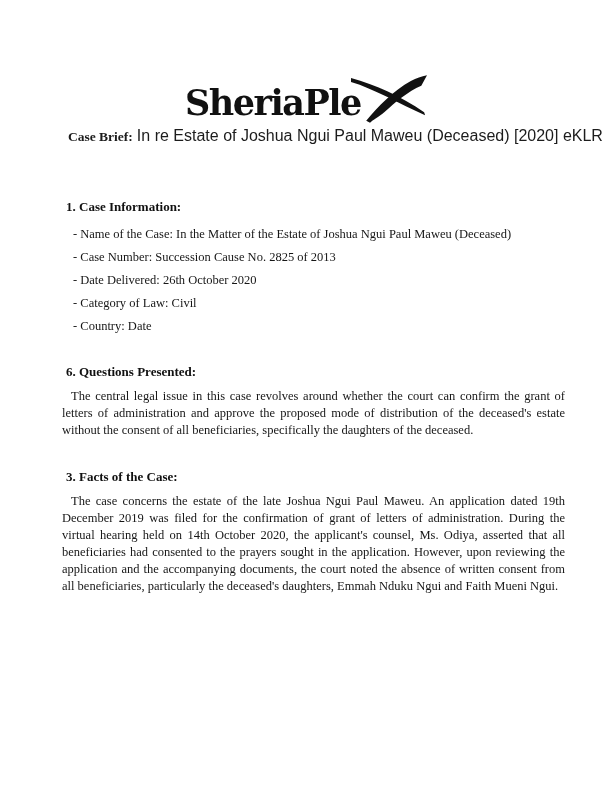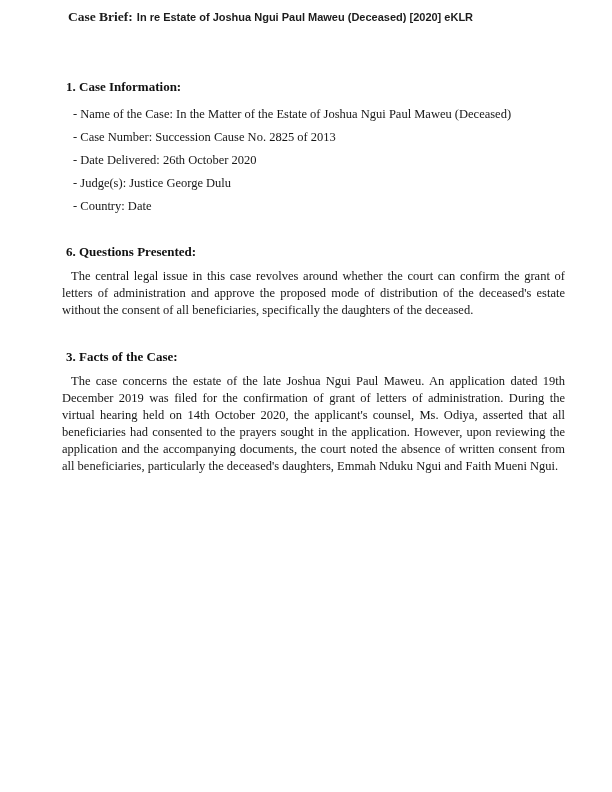--- a/index.html
+++ b/index.html
@@ -46,22 +46,22 @@
     white-space: nowrap;
   }
   .cb-label {
     font-family: "Liberation Serif", serif;
     font-size: 13.5px;
     color: #1c1c1c;
     font-weight: bold;
   }
   .cb-title {
     font-family: "Liberation Sans", sans-serif;
-    font-size: 11px;
-    font-weight: bold;
+    font-size: 16px;
+    font-weight: normal;
     color: #1c1c1c;
   }
   
   .content { padding: 0 47px 0 62px; margin-top: 44px; }
   .sec-h {
     font-size: 13px;
     font-weight: bold;
     line-height: 16px;
     margin: 30px 0 0 4px;
     color: #111111;
@@ -84,35 +84,42 @@
     text-align: justify;
     text-indent: 9px;
     margin: 8px 0 0 0;
   }
 </style>
 </head>
 <body>
 
 <div class="page">
 
+  <div class="logo">
+    <span class="logo-text">SheriaPle</span>
+    <svg class="logo-x" viewBox="0 0 80 50" xmlns="http://www.w3.org/2000/svg">
+      <path d="M0 3 C26 10 52 22 77 39 L78 42 C51 30 24 14 0 7 Z" fill="#111111"></path>
+      <path d="M16 48 C28 33 45 16 63 6 C69 3 74 1 80 0 L74 11 C60 17 47 28 35 39 C29 44 23 47 20 50 Z" fill="#111111"></path>
+    </svg>
+  </div>
 
   <div class="case-brief">
     <span class="cb-label">Case Brief:</span>
     <span class="cb-title">In re Estate of Joshua Ngui Paul Maweu (Deceased) [2020] eKLR</span>
   </div>
 
   <div class="content">
 
     <section>
       <h2 class="sec-h">1. Case Information:</h2>
       <ul class="info-list">
         <li>- Name of the Case: In the Matter of the Estate of Joshua Ngui Paul Maweu (Deceased)</li>
         <li>- Case Number: Succession Cause No. 2825 of 2013</li>
         <li>- Date Delivered: 26th October 2020</li>
-        <li>- Judge(s): Justice George Dulu</li>
+        <li>- Category of Law: Civil</li>
         <li>- Country: Date</li>
       </ul>
     </section>
 
     <section>
       <h2 class="sec-h">6. Questions Presented:</h2>
       <p class="para">The central legal issue in this case revolves around whether the court can confirm the grant of letters of administration and approve the proposed mode of distribution of the deceased's estate without the consent of all beneficiaries, specifically the daughters of the deceased.</p>
     </section>
 
     <section>

